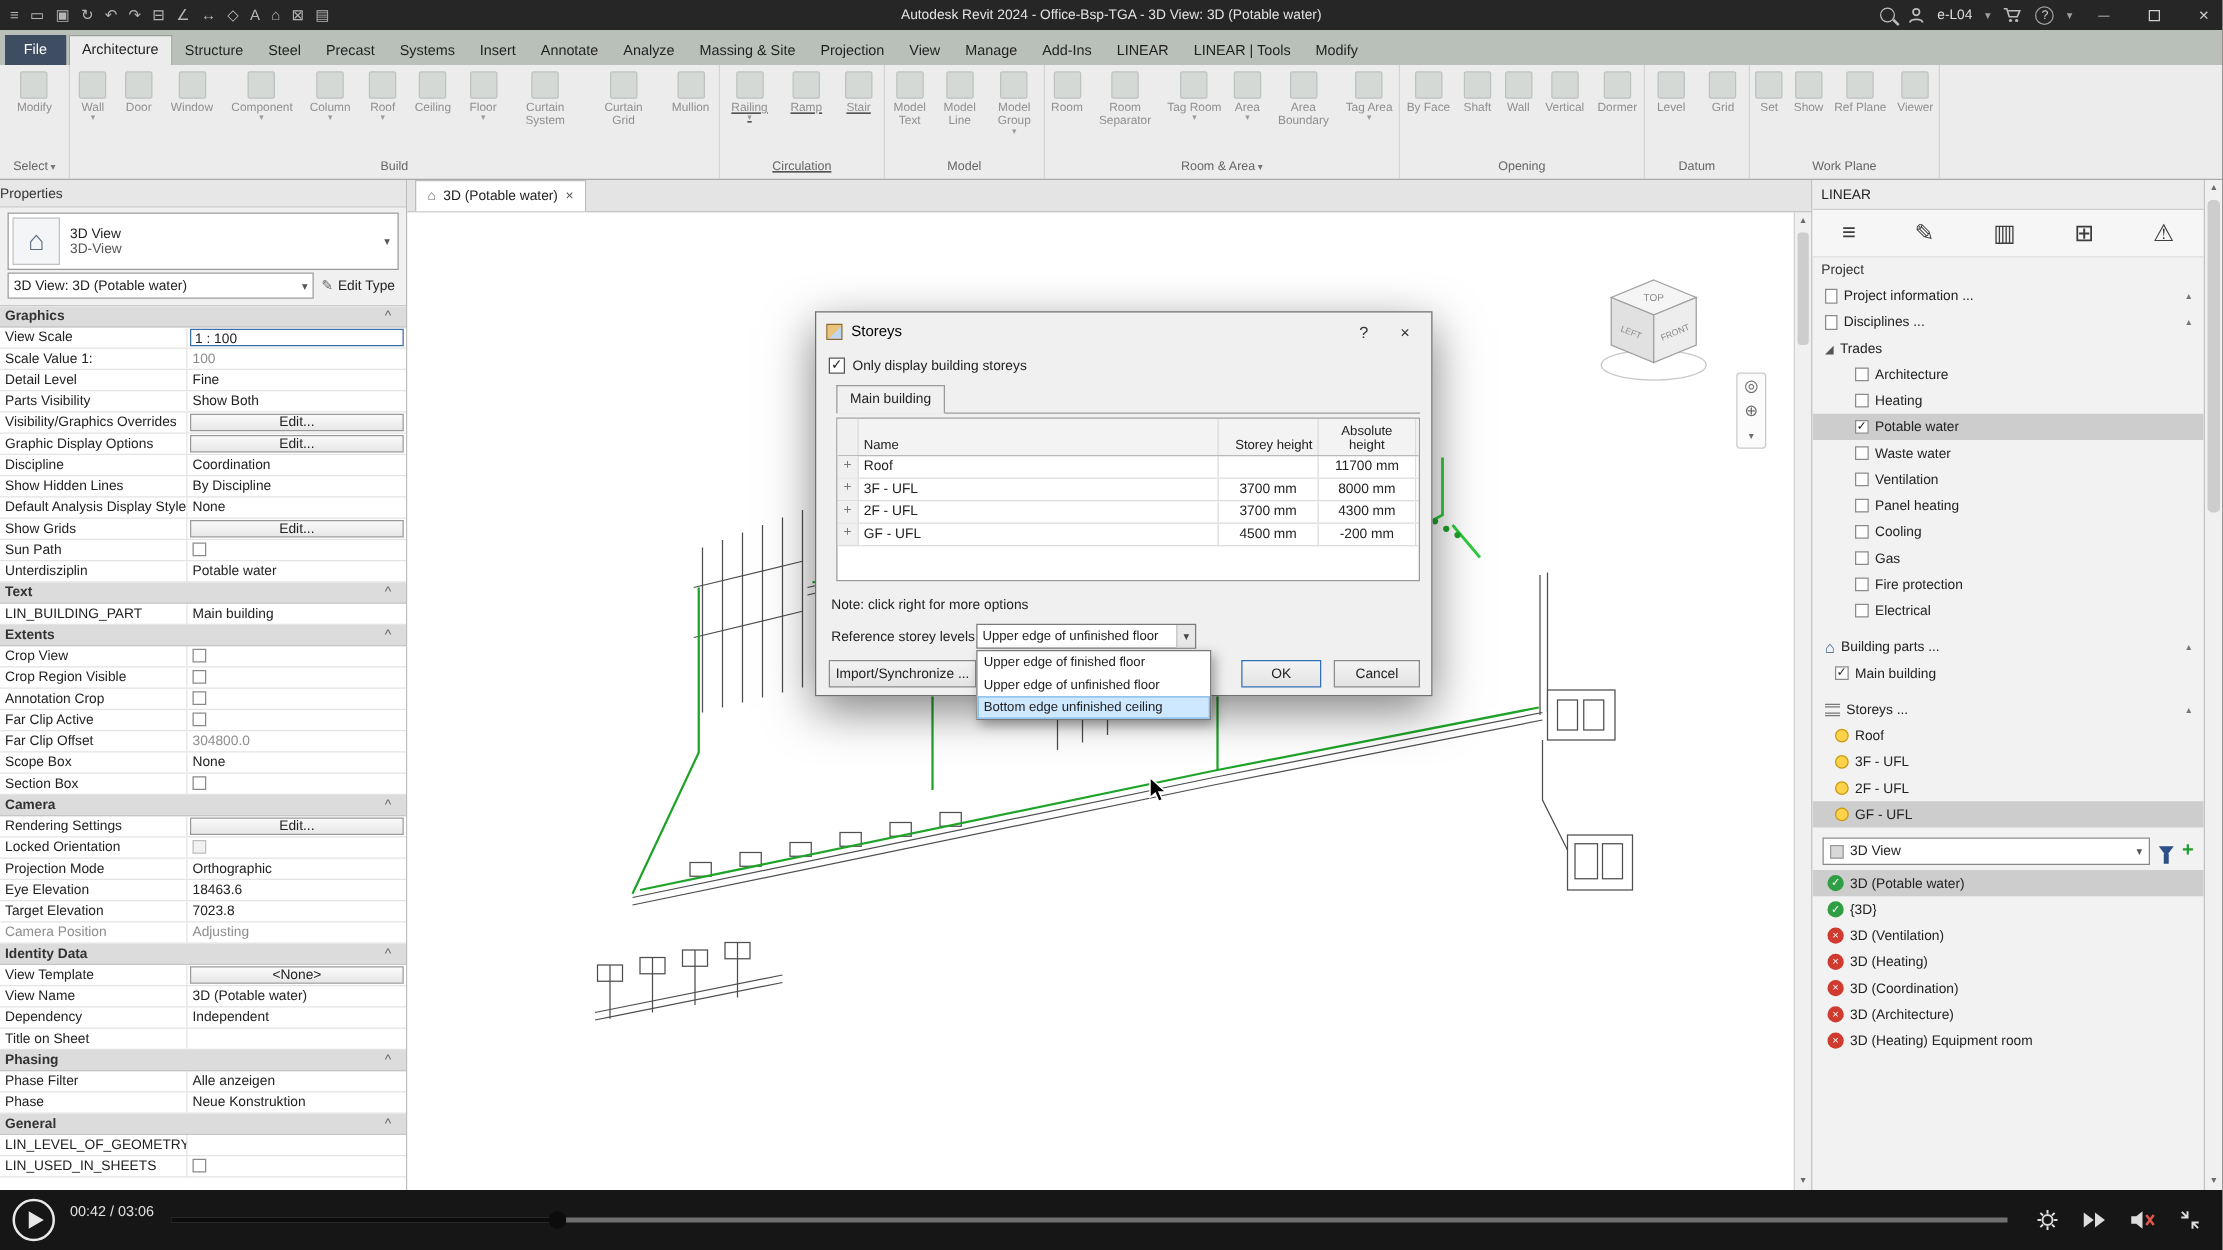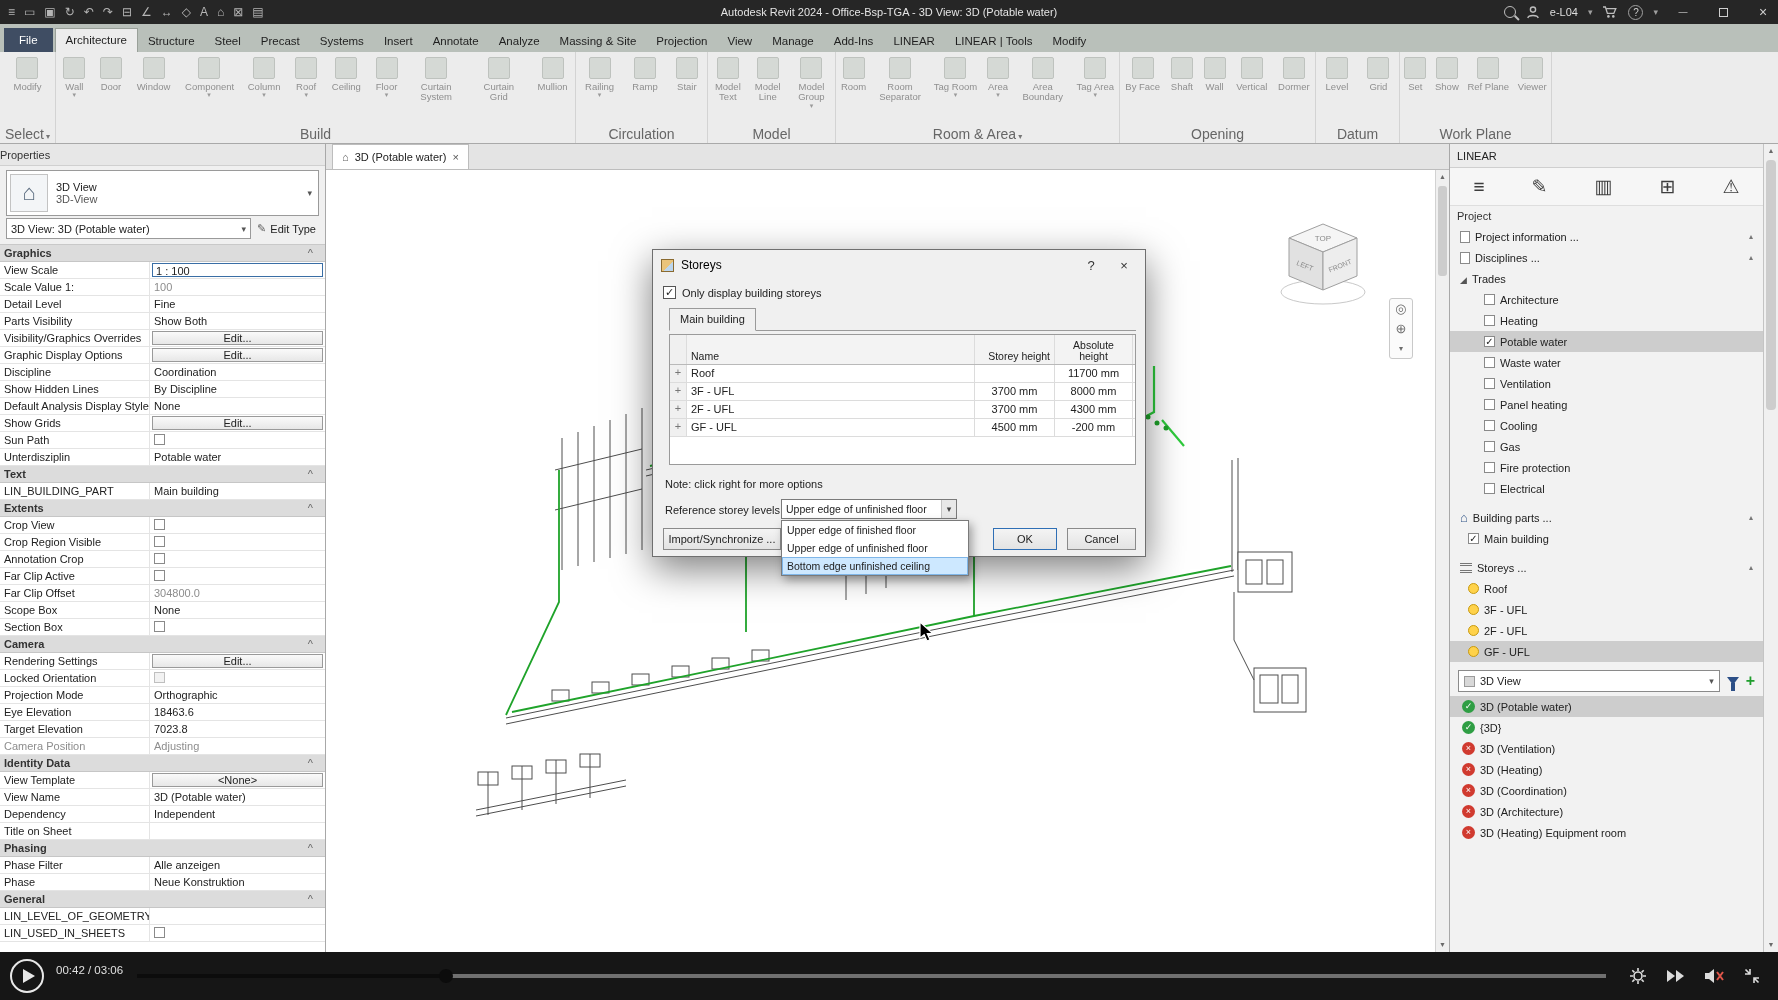--- a/index.html
+++ b/index.html
@@ -29,21 +29,21 @@
 .tab.file{background:#3f4d63;color:#fff;padding:6px 15px;margin-right:2px}
 .tab.active{background:#ececec;border:1px solid #99a099;border-bottom:none;padding:5px 10px 6px}
 
 
 #ribbon{position:absolute;top:52px;left:0;width:100%;height:92px;background:#ececec;border-bottom:1px solid #a9a9a9;display:flex}
 .rgroup{height:100%;border-right:1px solid #d3d3d3;display:flex;flex-direction:column;overflow:hidden}
 .rbtns{flex:1;display:flex;align-items:flex-start;justify-content:space-around;padding-top:3px}
 .rbtn{text-align:center;color:#8f8f8f;font-size:9.5px;line-height:1.08;padding:1px;max-width:50px}
 .ricon{width:22px;height:22px;margin:1px auto 3px;background:#d2d6d2;border:1px solid #b7bbb7;border-radius:2px;opacity:.85}
 .rarr{display:block;color:#9a9a9a;font-size:7px;line-height:6px}
-.glabel{height:17px;text-align:center;color:#666;font-size:14px;line-height:16px}
+.glabel{height:17px;text-align:center;color:#666;font-size:10px;line-height:16px}
 .glabel .icon-caret{font-size:8px;color:#777;margin-left:2px}
 
 
 #props{position:absolute;left:0;top:144px;width:326px;height:808px;background:#f0f0f0;border-right:1px solid #a8a8a8;overflow:hidden}
 #props-header{height:22px;line-height:22px;padding-left:0;background:#e7e7e7;border-bottom:1px solid #d0d0d0;color:#333}
 #type-sel{margin:4px 6px 2px;height:46px;background:#fff;border:1px solid #9a9a9a;display:flex;align-items:center}
 #type-icon{width:38px;height:38px;margin:3px;border:1px solid #c3c3c3;background:#f3f5f7;display:flex;align-items:center;justify-content:center;font-size:22px;color:#5c6d80}
 #type-icon::after{content:"⌂"}
 #type-text{flex:1;padding-left:5px}
 #type-line2{color:#555}
@@ -286,21 +286,21 @@
             <div class="ricon"></div>
             <div class="rlbl">Curtain Grid</div>
           </div>
           <div class="rbtn">
             <div class="ricon"></div>
             <div class="rlbl">Mullion</div>
           </div>
         </div>
         <div class="glabel">Build</div>
       </div>
-      <div class="rgroup" style="width: 132px;">
+      <div class="rgroup" style="width: 132px; text-decoration: underline;">
         <div class="rbtns">
           <div class="rbtn">
             <div class="ricon"></div>
             <div class="rlbl">Railing</div>
             <span class="rarr icon-caret"></span>
           </div>
           <div class="rbtn">
             <div class="ricon"></div>
             <div class="rlbl">Ramp</div>
           </div>

